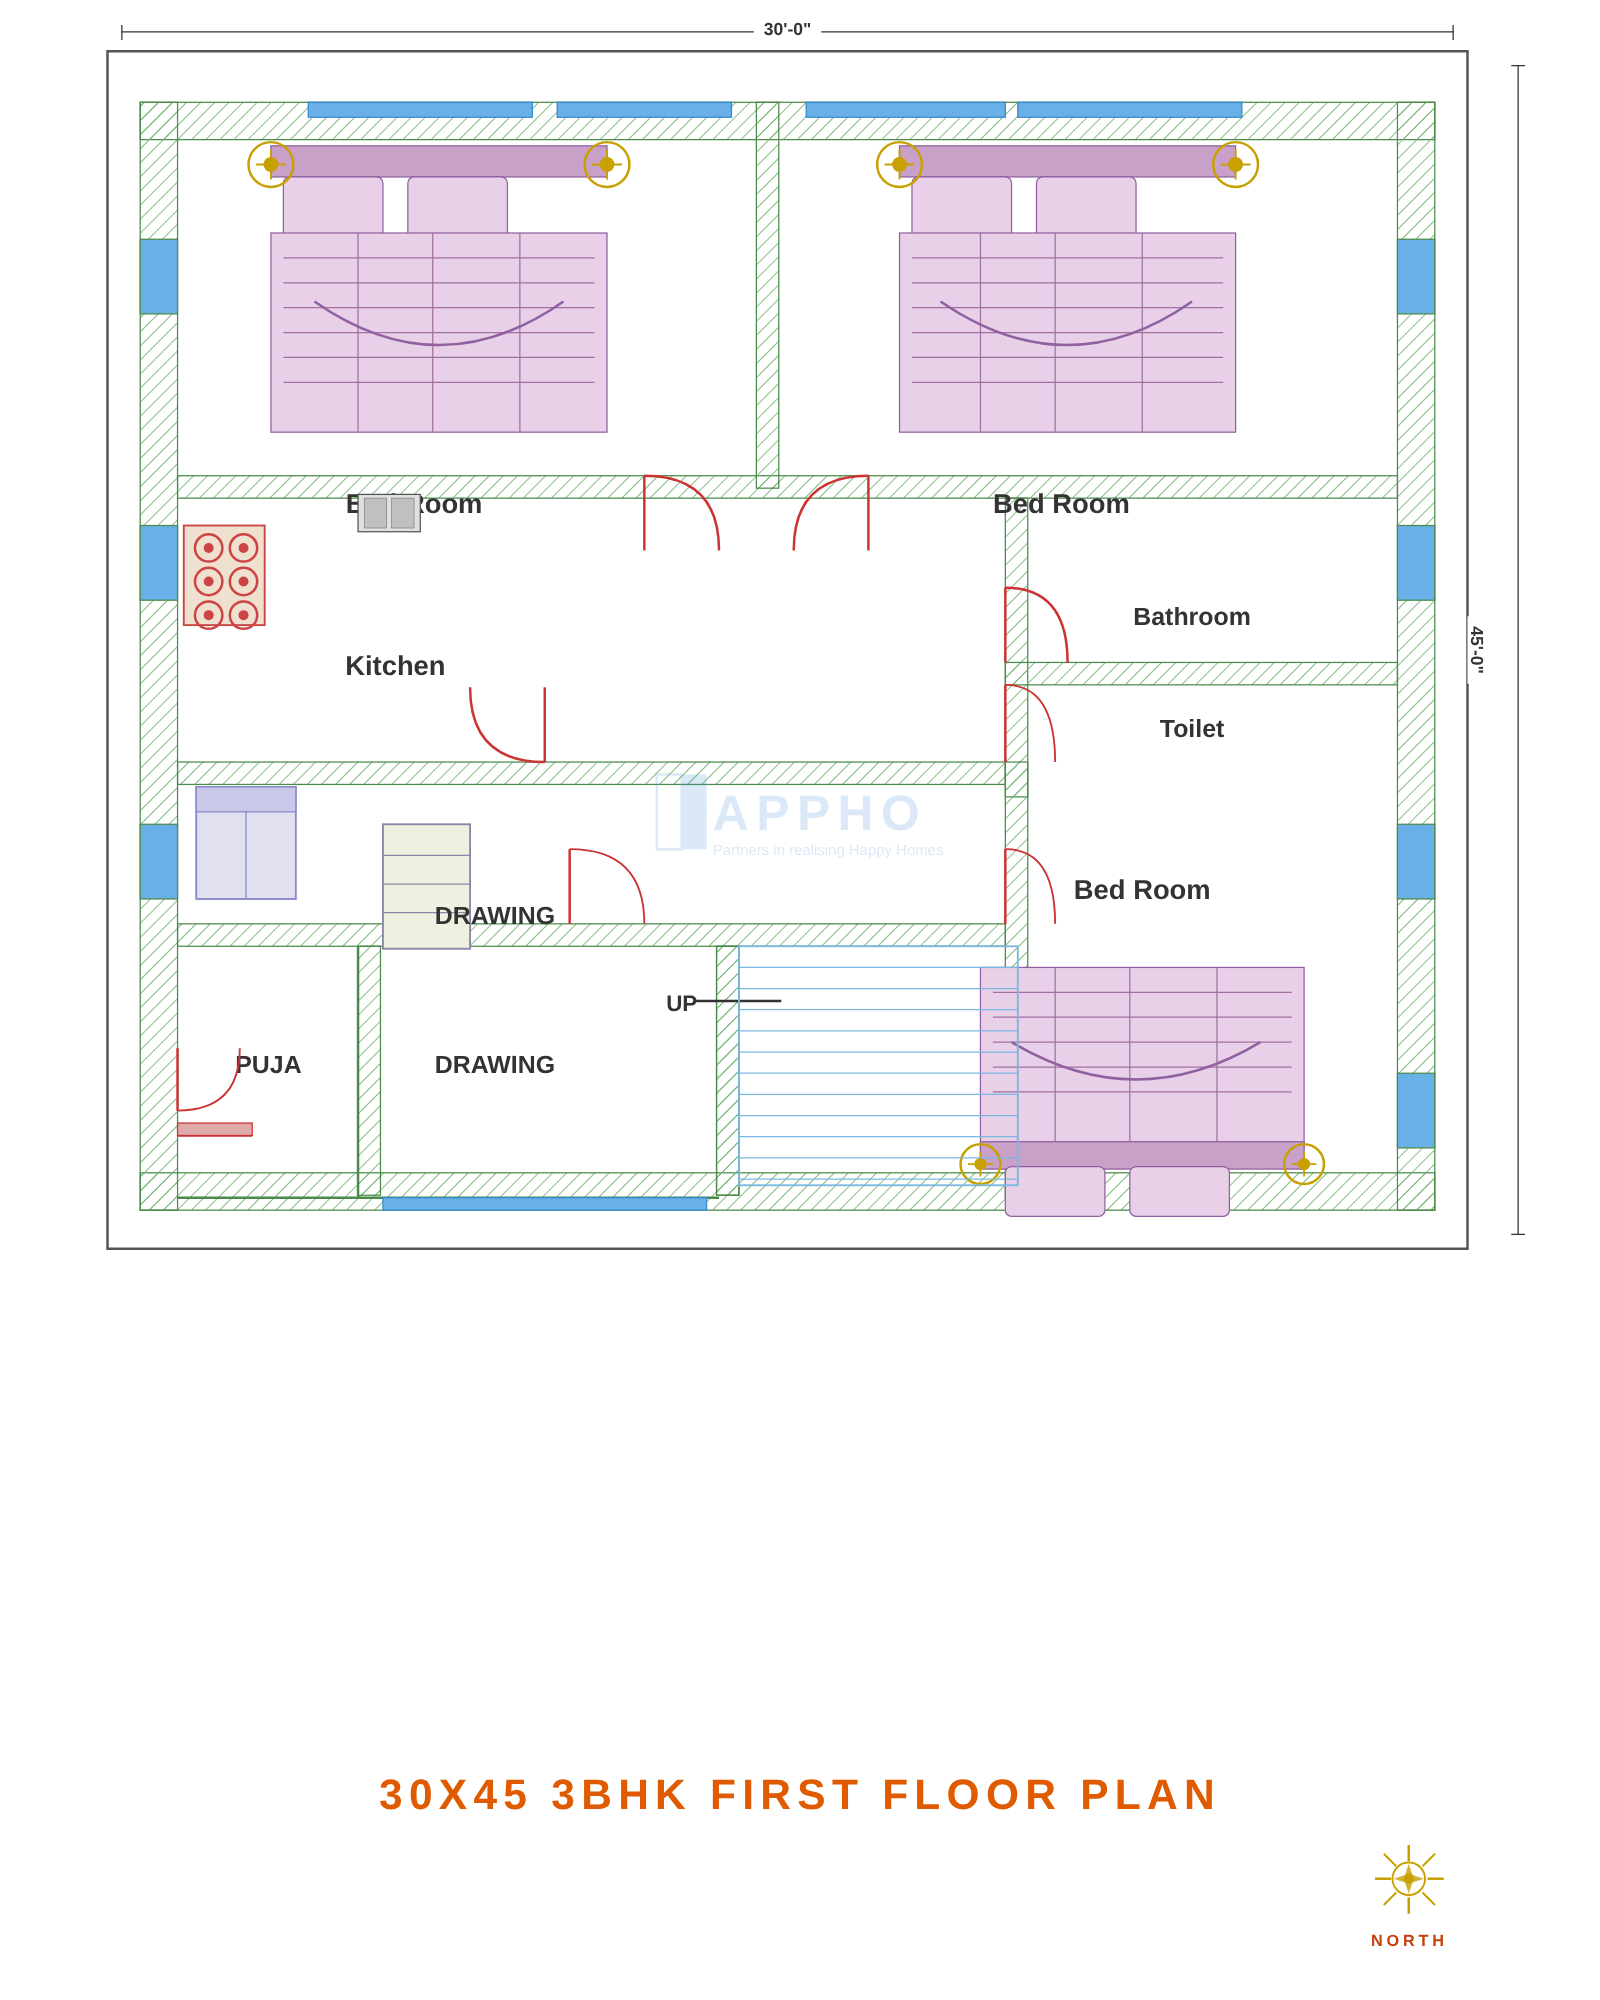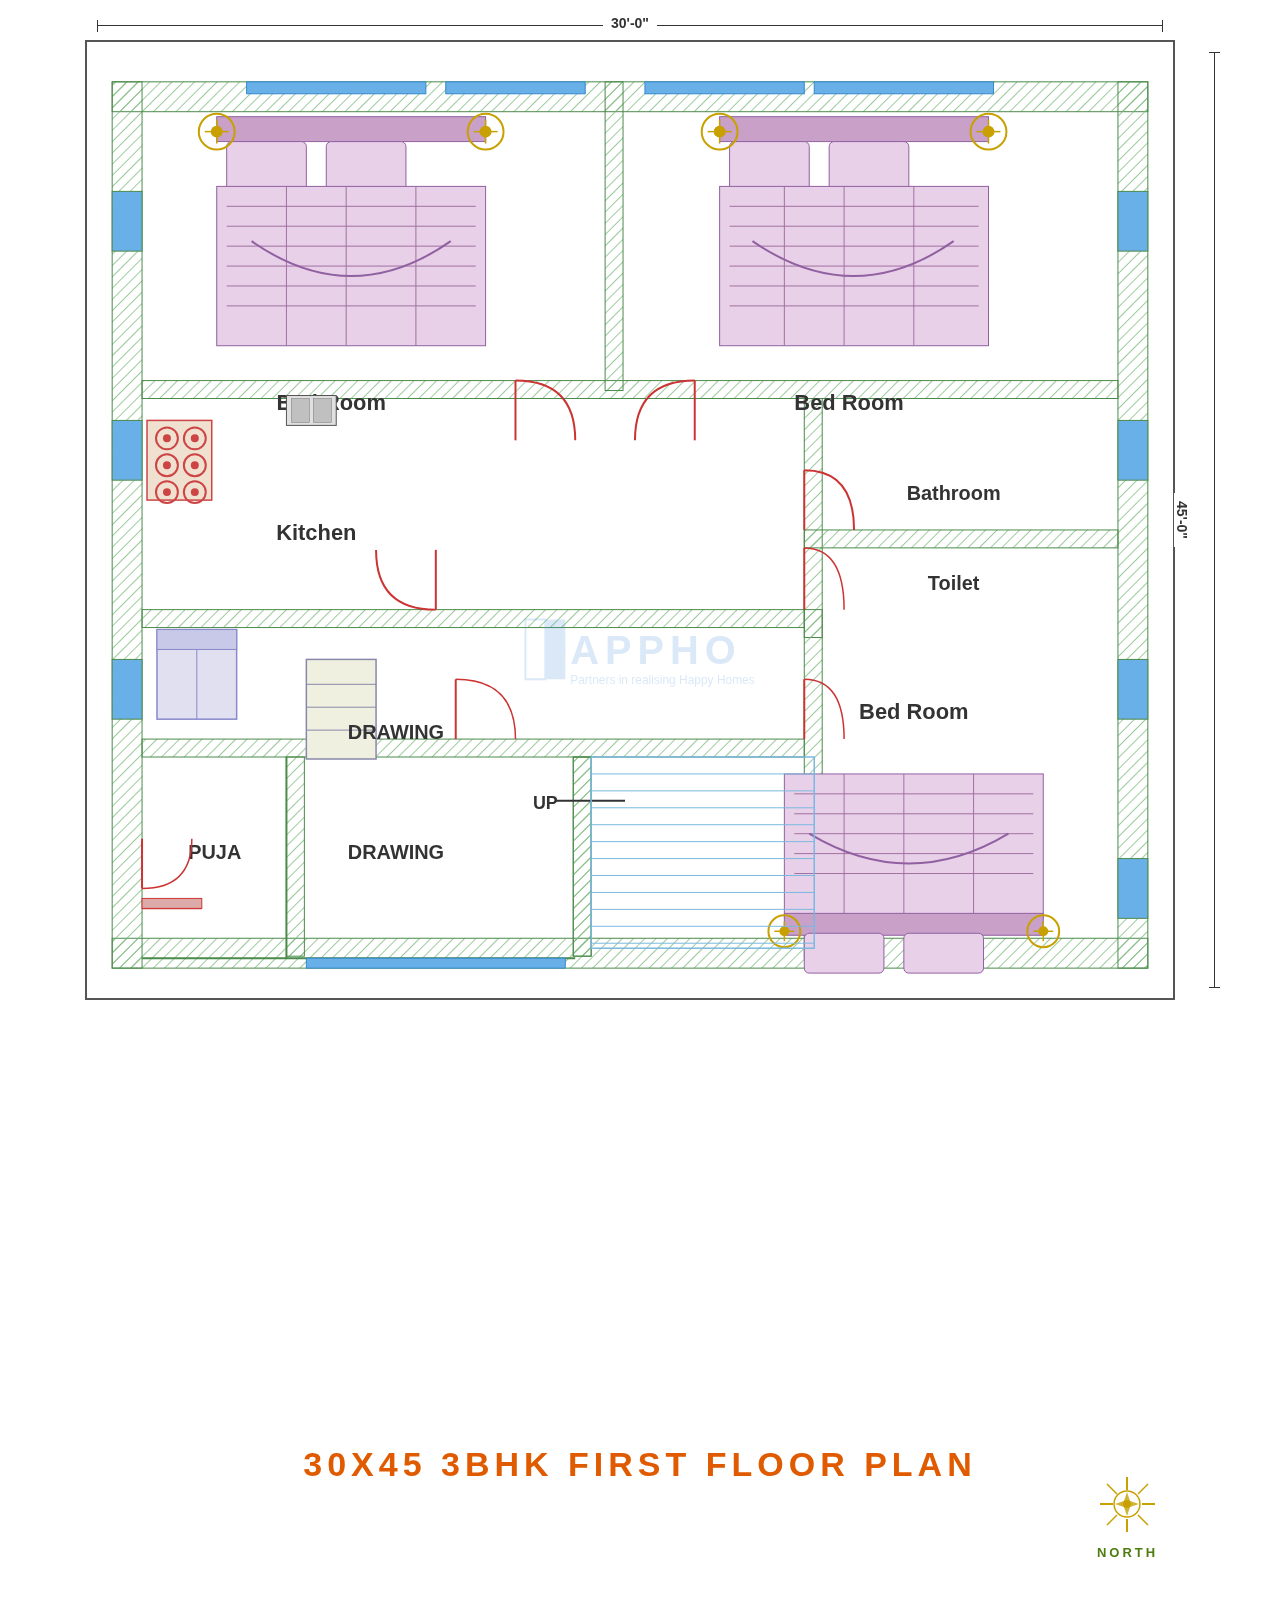--- a/index.html
+++ b/index.html
@@ -273,37 +273,37 @@
         <polygon points="30,25 50,25 50,35 30,35" fill="#4a90d9"></polygon>
         <polygon points="10,0 30,0 30,60 10,60" fill="none" stroke="#4a90d9" stroke-width="2"></polygon>
         <text x="55" y="45" font-size="40" font-weight="bold" fill="#4a90d9" font-family="Arial" letter-spacing="6">APPHO</text>
         <text x="55" y="65" font-size="12" fill="#4a90d9" font-family="Arial">Partners in realising Happy Homes</text>
       </g>
 
     </svg>
 
   </div>
 
-  <div style="position:absolute;bottom:116px;left:0;right:0;text-align:center;">
+  <div style="position:absolute;bottom:144px;left:0;right:0;text-align:center;">
     <span style="font-size:34px;font-weight:bold;color:#e05a00;letter-spacing:5px;font-family:Arial;">30X45 3BHK FIRST FLOOR PLAN</span>
   </div>
 
   <div style="position:absolute;bottom:40px;right:120px;text-align:center;">
     <svg width="65" height="65" viewBox="0 0 65 65">
 
       <line x1="32" y1="5" x2="32" y2="18" stroke="#c8a000" stroke-width="2"></line>
       <line x1="32" y1="47" x2="32" y2="60" stroke="#c8a000" stroke-width="2"></line>
       <line x1="5" y1="32" x2="18" y2="32" stroke="#c8a000" stroke-width="2"></line>
       <line x1="47" y1="32" x2="60" y2="32" stroke="#c8a000" stroke-width="2"></line>
       <line x1="12" y1="12" x2="22" y2="22" stroke="#c8a000" stroke-width="1.5"></line>
       <line x1="43" y1="43" x2="53" y2="53" stroke="#c8a000" stroke-width="1.5"></line>
       <line x1="53" y1="12" x2="43" y2="22" stroke="#c8a000" stroke-width="1.5"></line>
       <line x1="12" y1="53" x2="22" y2="43" stroke="#c8a000" stroke-width="1.5"></line>
 
       <circle cx="32" cy="32" r="13" fill="none" stroke="#c8a000" stroke-width="1.5"></circle>
 
       <polygon points="32,20 35,29 44,32 35,35 32,44 29,35 20,32 29,29" fill="#c8a000" opacity="0.8"></polygon>
       <circle cx="32" cy="32" r="4" fill="#c8a000"></circle>
     </svg>
-    <div style="font-size:13px;font-weight:bold;color:#4d7c0f;letter-spacing:3px;margin-top:4px;">NORTH</div>
+    <div style="font-size:13px;font-weight:bold;color:#c2410c;letter-spacing:3px;margin-top:4px;">NORTH</div>
   </div>
 
 </div>
 
 </body></html>

